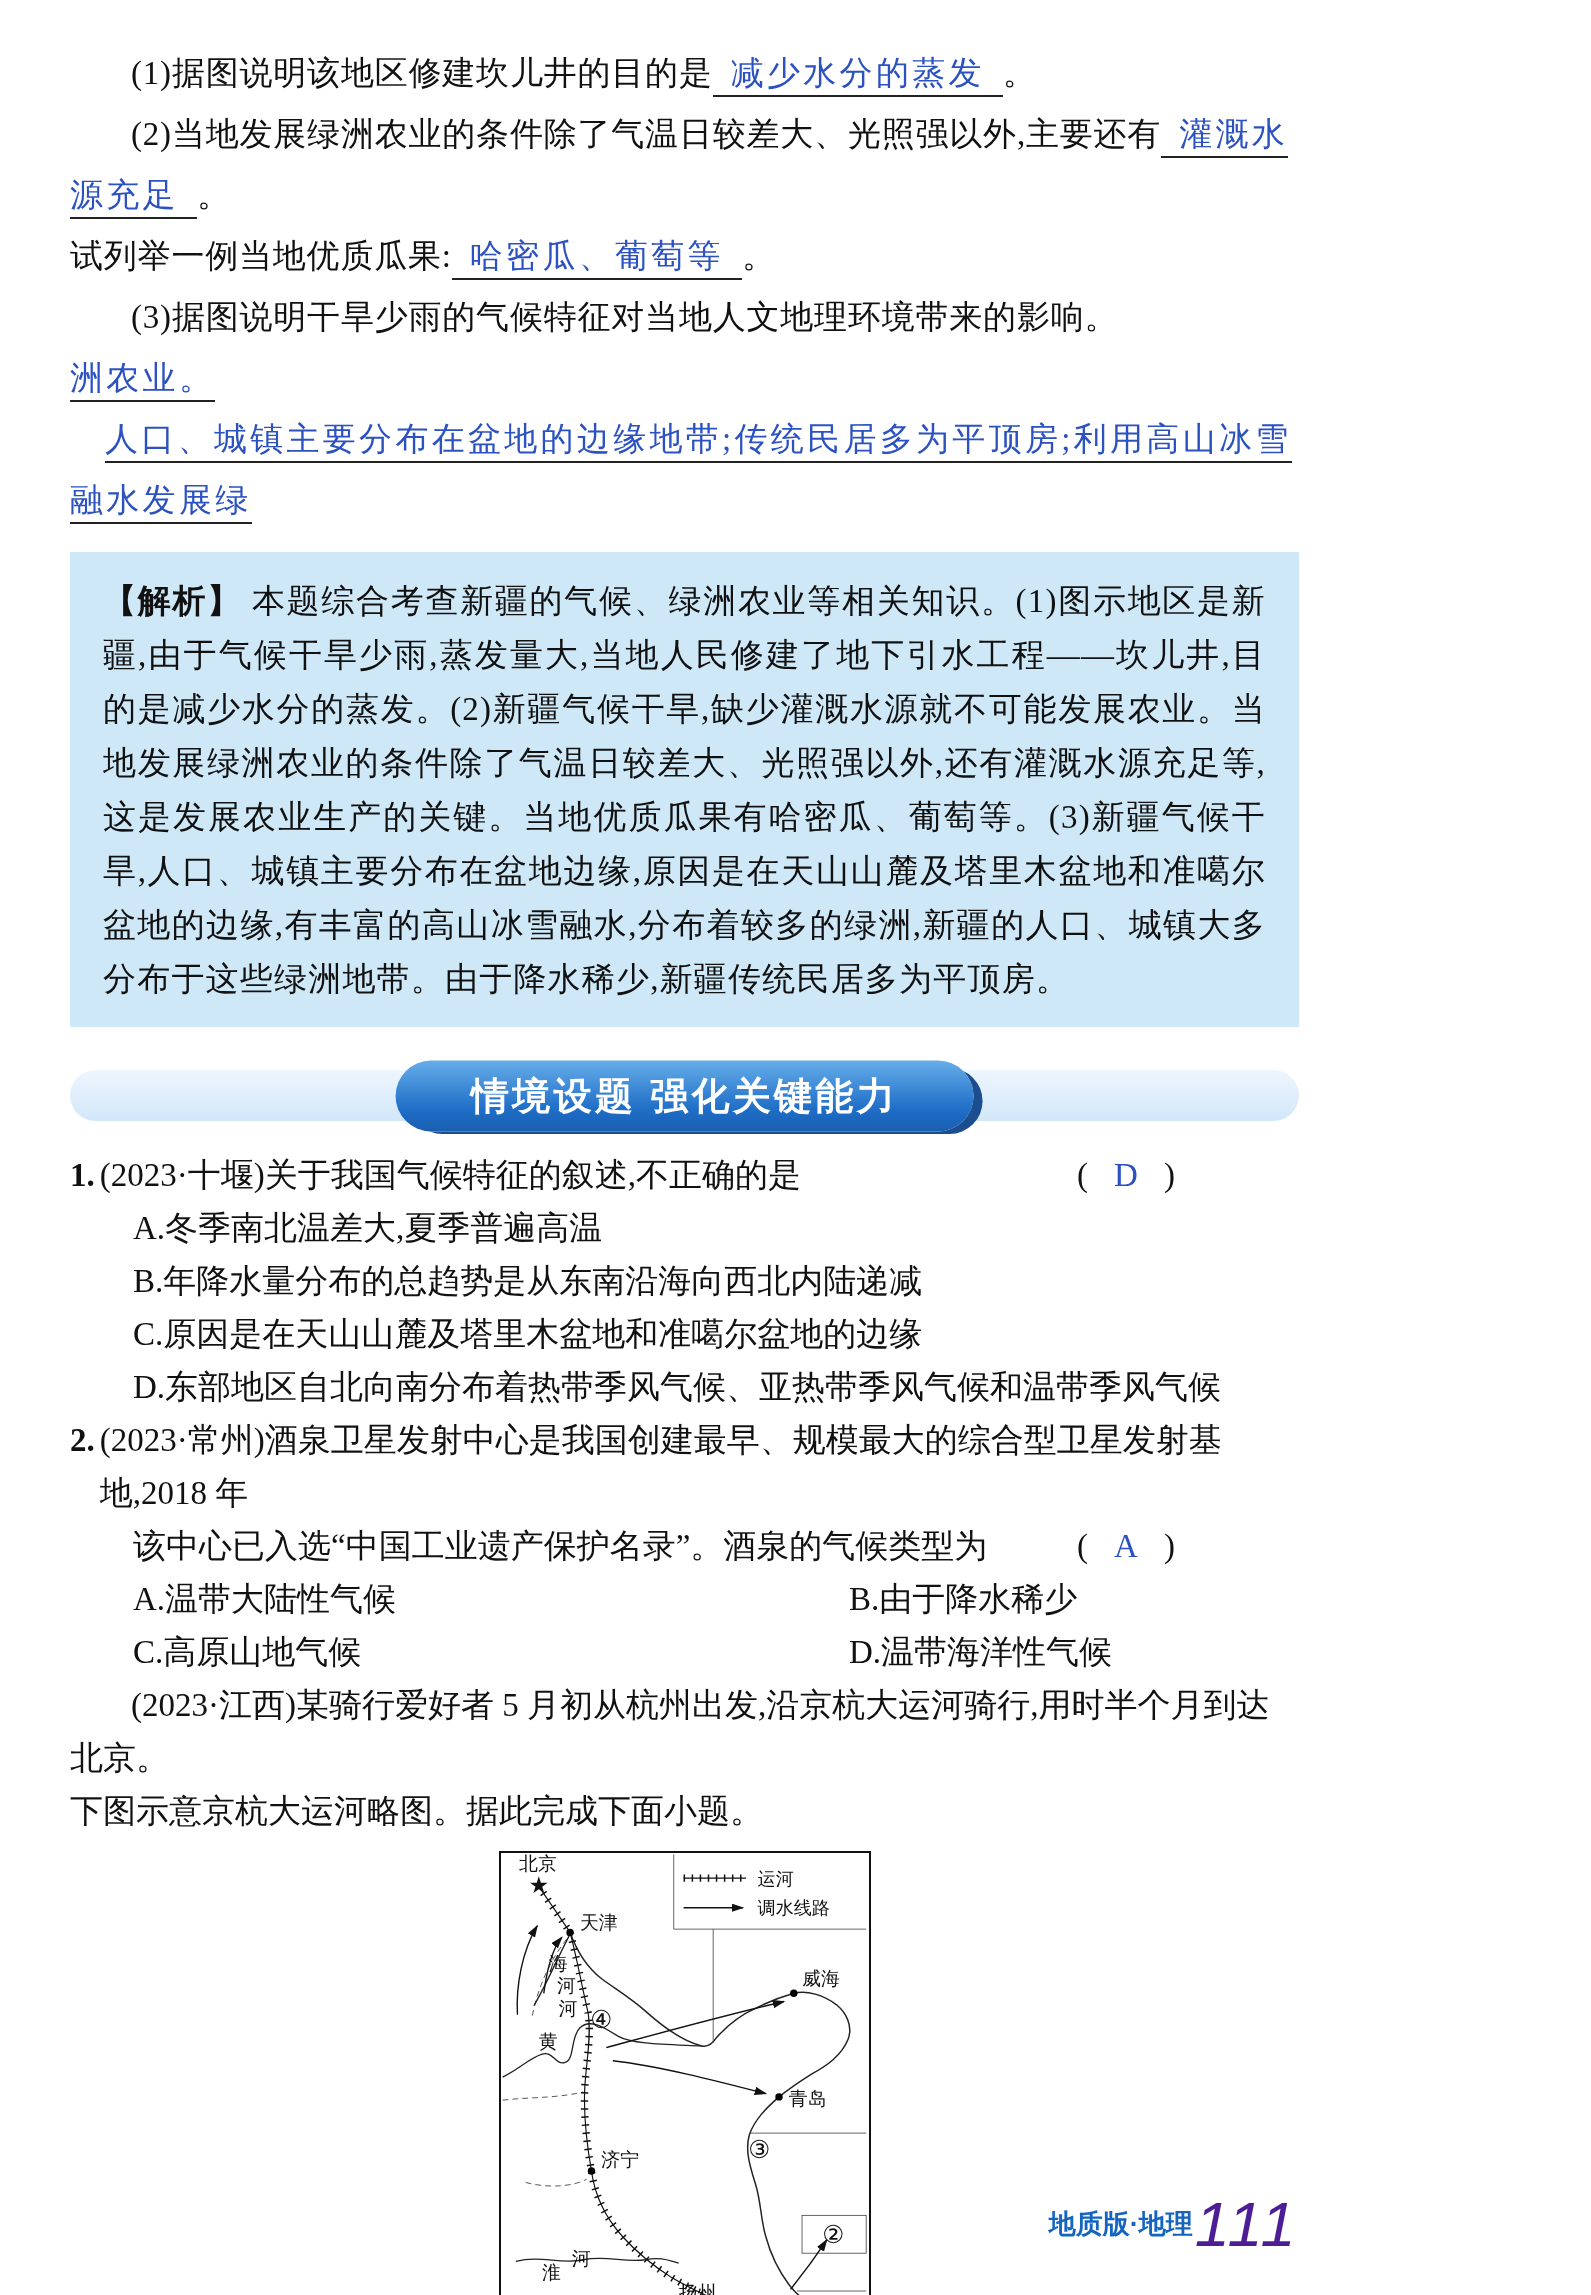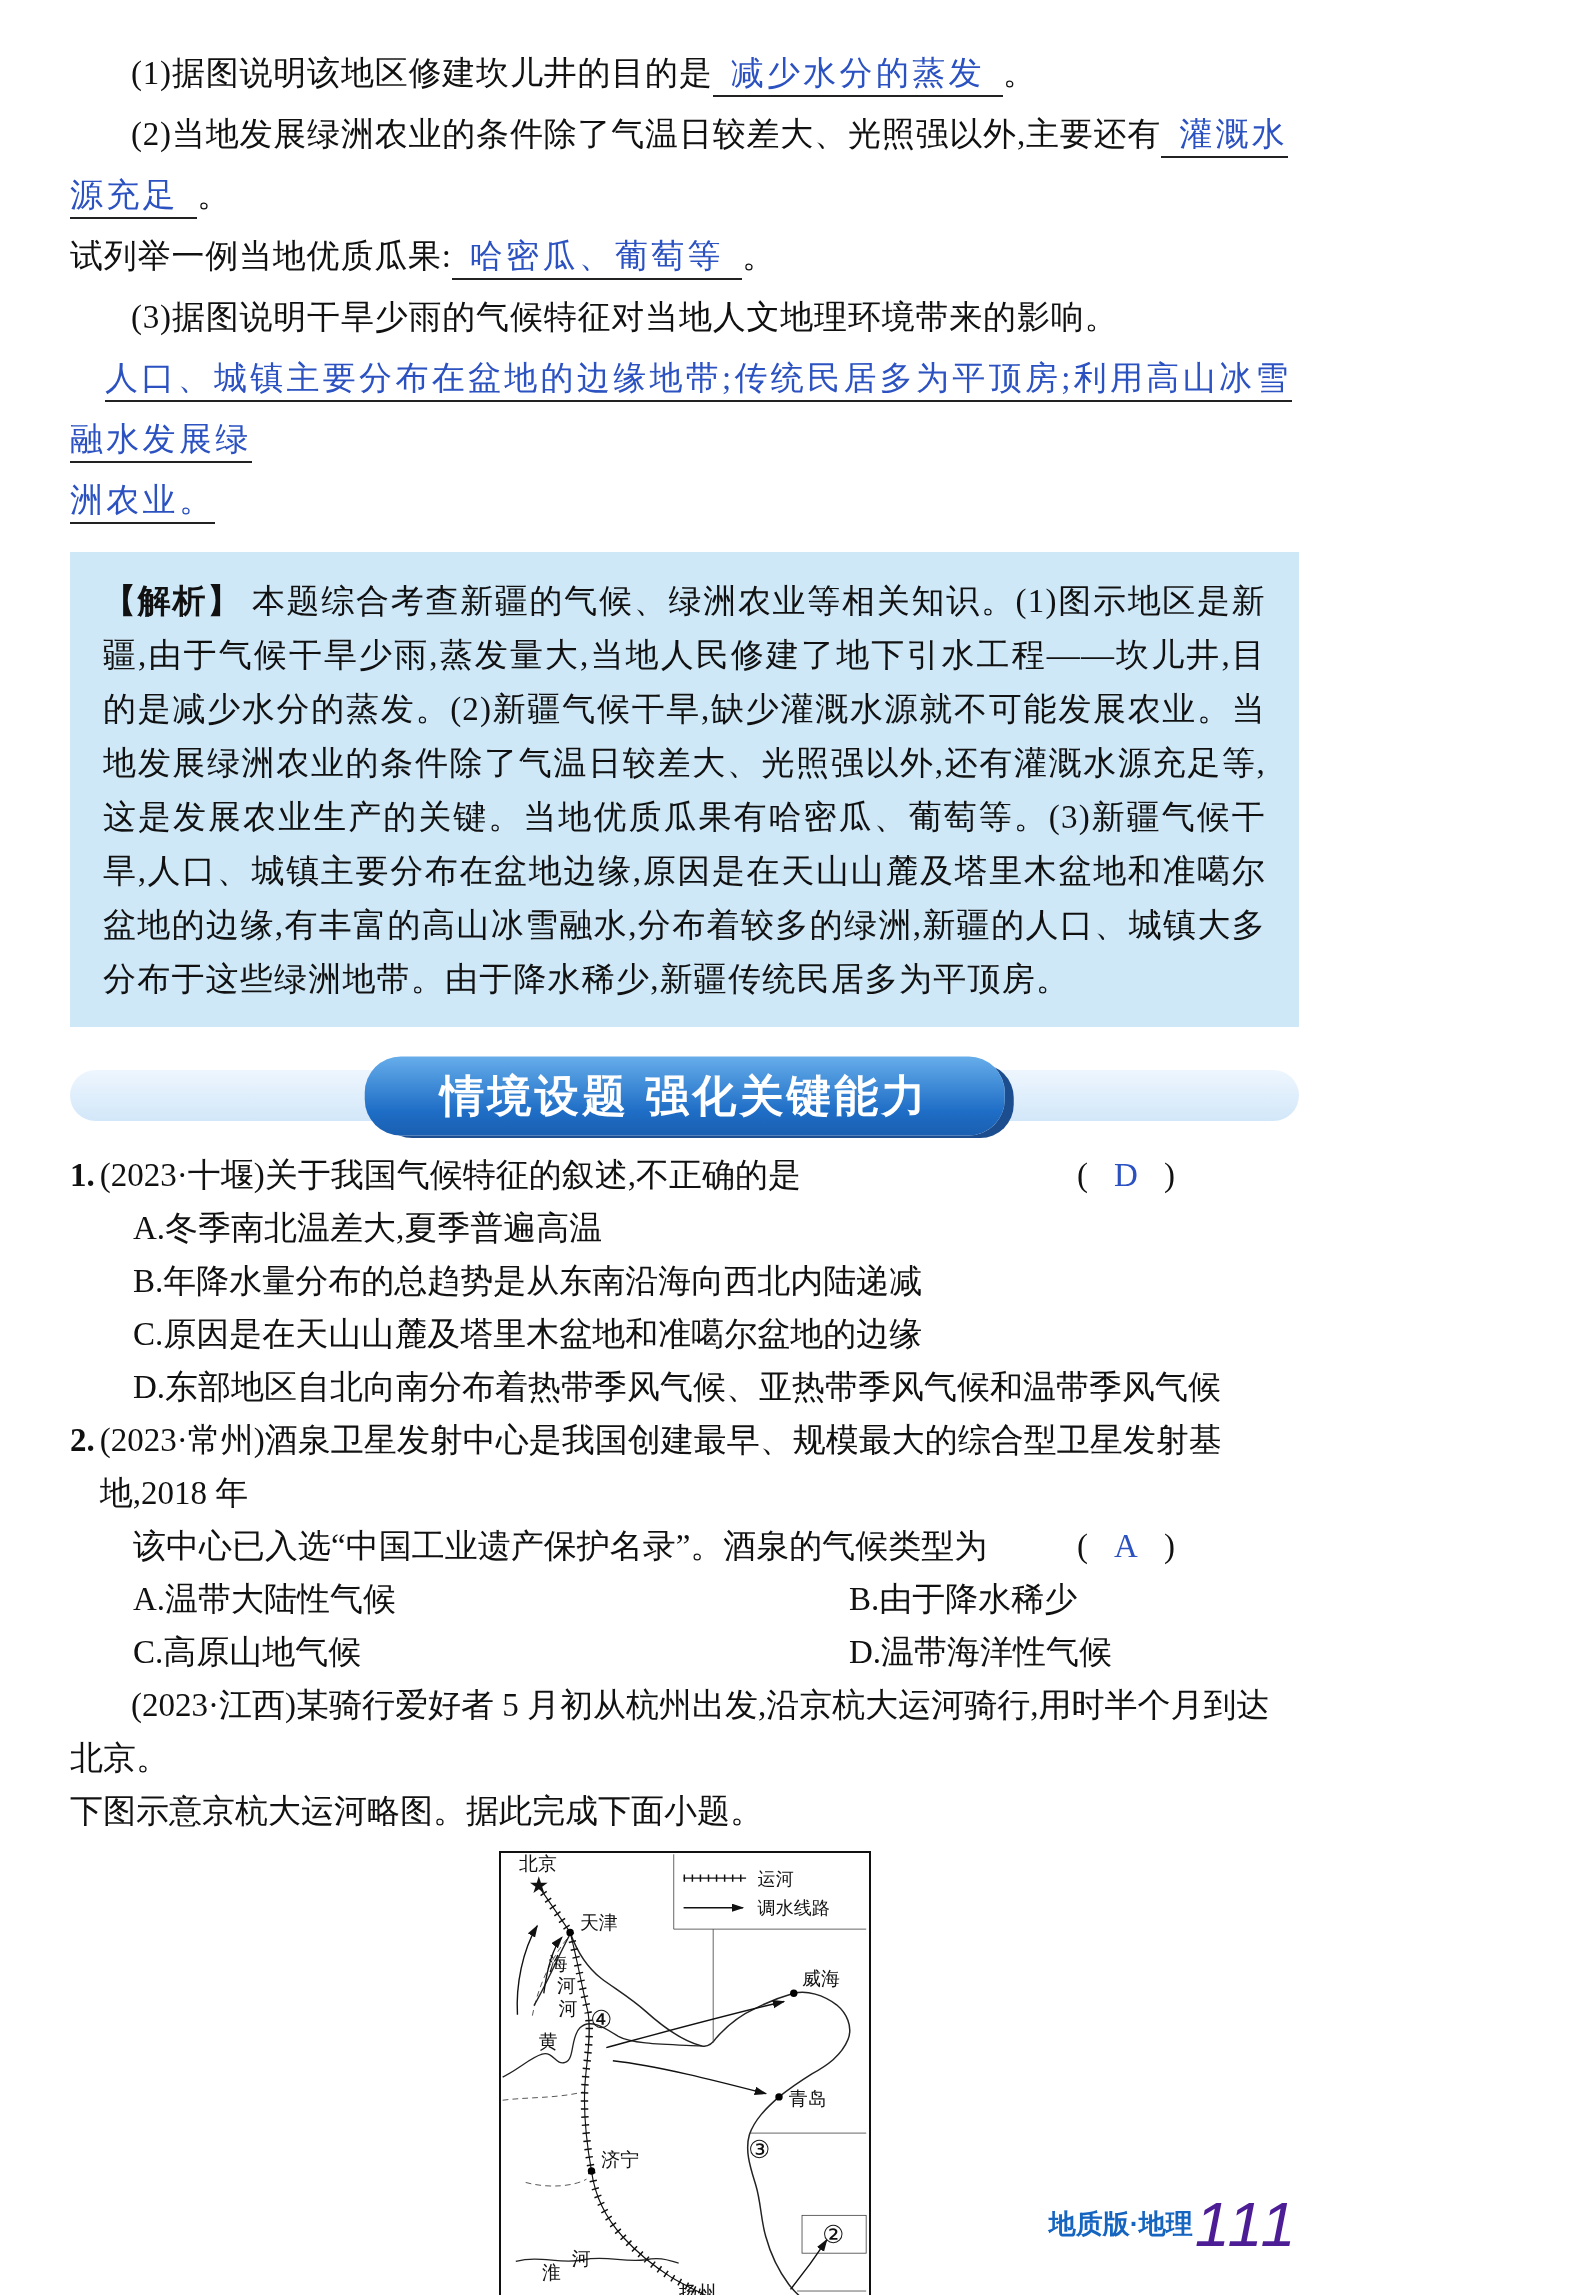--- a/index.html
+++ b/index.html
@@ -53,21 +53,21 @@
   .banner-pill{
     position:absolute;left:50%;top:50%;
     transform:translate(-50%,-50%);
     padding:10px 76px;
     background:linear-gradient(180deg,#66adea 0%,#1e6dc6 70%,#1a5fb0 100%);
     border-radius:36px;
     box-shadow:11.5px 5px 0 -2.5px #1c4e8f;
   }
   .banner-pill span{
     font-family:"Liberation Sans","DejaVu Sans",sans-serif;
-    font-weight:bold;font-size:44px;color:#fff;letter-spacing:3.3px;white-space:nowrap;
+    font-weight:bold;font-size:38px;color:#fff;letter-spacing:3.3px;white-space:nowrap;
   }
 
   
   .questions{font-size:33px;line-height:53px;}
   .q-row{display:flex;align-items:baseline;}
   .q-row .qnum{font-weight:bold;margin-right:5px;}
   .q-row .stem{flex:1;}
   .ans-paren{white-space:nowrap;padding-right:124px;}
   .ans-paren .letter{display:inline-block;width:76px;text-align:center;color:#2b52c0;}
   .opt{margin:0;padding-left:63px;font-size:33px;line-height:53px;}
@@ -108,22 +108,22 @@
 </head>
 <body>
 
 <div class="page">
 
   <section class="fill">
     <p class="fl ind"><span>(1)据图说明该地区修建坎儿井的目的是</span><span class="blank">减少水分的蒸发</span><span>。</span></p>
     <p class="fl ind"><span>(2)当地发展绿洲农业的条件除了气温日较差大、光照强以外,主要还有</span><span class="blank">灌溉水源充足</span><span>。</span></p>
     <p class="fl"><span>试列举一例当地优质瓜果:</span><span class="blank">哈密瓜、葡萄等</span><span>。</span></p>
     <p class="fl ind"><span>(3)据图说明干旱少雨的气候特征对当地人文地理环境带来的影响。</span></p>
+    <p class="fl"><span class="blank-line">洲农业。</span></p>
     <p class="fl ind-sm"><span class="blank-line">人口、城镇主要分布在盆地的边缘地带;传统民居多为平顶房;利用高山冰雪融水发展绿</span></p>
-    <p class="fl"><span class="blank-line">洲农业。</span></p>
   </section>
 
   <section class="analysis">
     <span class="tag">【解析】</span><span>本题综合考查新疆的气候、绿洲农业等相关知识。(1)图示地区是新疆,由于气候干旱少雨,蒸发量大,当地人民修建了地下引水工程——坎儿井,目的是减少水分的蒸发。(2)新疆气候干旱,缺少灌溉水源就不可能发展农业。当地发展绿洲农业的条件除了气温日较差大、光照强以外,还有灌溉水源充足等,这是发展农业生产的关键。当地优质瓜果有哈密瓜、葡萄等。(3)新疆气候干旱,人口、城镇主要分布在盆地边缘,原因是在天山山麓及塔里木盆地和准噶尔盆地的边缘,有丰富的高山冰雪融水,分布着较多的绿洲,新疆的人口、城镇大多分布于这些绿洲地带。由于降水稀少,新疆传统民居多为平顶房。</span>
   </section>
 
   <div class="banner-strip">
     <div class="banner-pill">
       <span>情境设题 强化关键能力</span>
     </div>

